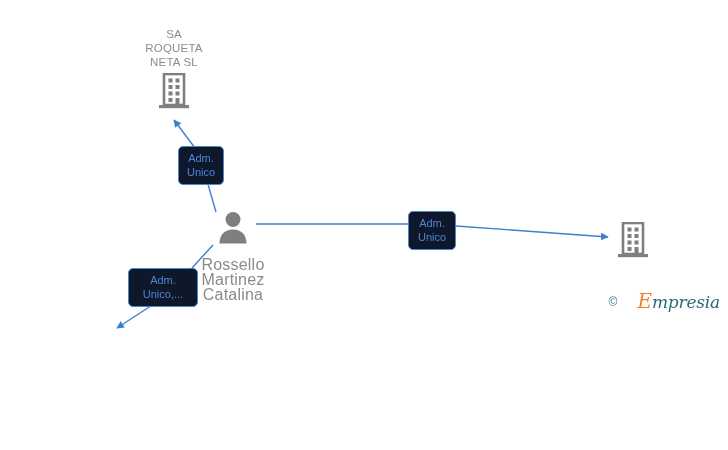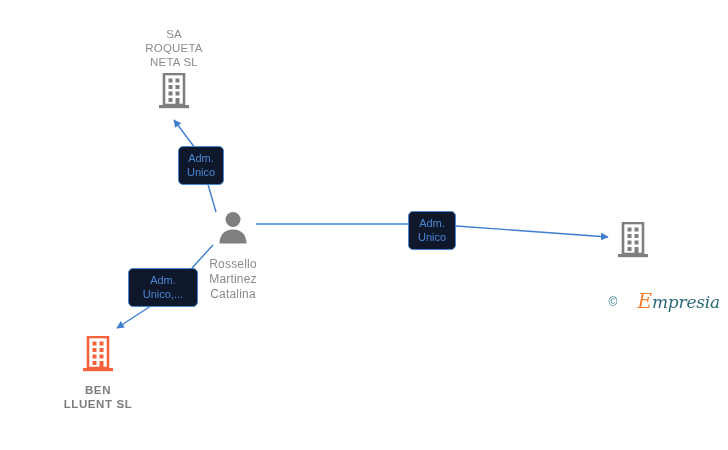--- a/index.html
+++ b/index.html
@@ -51,21 +51,21 @@
     line-height: 14px;
     color: #8b8b8b;
     letter-spacing: 0.2px;
     white-space: pre-line;
   }
   .node-label.company {
     color: #8c8c8c;
   }
   .node-label.person {
     color: #8b8b8b;
-    font-size: 12px;
+    font-size: 16px;
     line-height: 15px;
   }
   .node-label.focal {
     color: #7d7d7d;
     font-weight: bold;
     letter-spacing: 0.6px;
   }
   .node.label-above .icon-wrap {
     order: 2;
   }
@@ -195,38 +195,20 @@
         <rect x="16.5" y="12" width="4" height="4" fill="#7f7f7f"></rect>
         <rect x="9.5" y="18.5" width="4" height="4" fill="#7f7f7f"></rect>
         <rect x="16.5" y="18.5" width="4" height="4" fill="#7f7f7f"></rect>
         <rect x="16.5" y="25" width="4" height="7" fill="#7f7f7f"></rect>
         <rect x="9.5" y="25" width="4" height="4" fill="#7f7f7f"></rect>
         <rect x="0" y="32" width="30" height="3.2" fill="#7f7f7f"></rect>
       </svg>
     </span>
   </div>
 
-  <div class="node" style="left:98px; top:336px;">
-    <span class="icon-wrap">
-      <svg width="30" height="38" viewBox="0 0 30 38" aria-hidden="true">
-        <rect x="5" y="1" width="20" height="31" fill="none" stroke="#f4633a" stroke-width="2.6"></rect>
-        <rect x="9.5" y="5.5" width="4" height="4" fill="#f4633a"></rect>
-        <rect x="16.5" y="5.5" width="4" height="4" fill="#f4633a"></rect>
-        <rect x="9.5" y="12" width="4" height="4" fill="#f4633a"></rect>
-        <rect x="16.5" y="12" width="4" height="4" fill="#f4633a"></rect>
-        <rect x="9.5" y="18.5" width="4" height="4" fill="#f4633a"></rect>
-        <rect x="16.5" y="18.5" width="4" height="4" fill="#f4633a"></rect>
-        <rect x="16.5" y="25" width="4" height="7" fill="#f4633a"></rect>
-        <rect x="9.5" y="25" width="4" height="4" fill="#f4633a"></rect>
-        <rect x="0" y="32" width="30" height="3.2" fill="#f4633a"></rect>
-      </svg>
-    </span>
-    <span class="node-label focal">BEN
-LLUENT  SL</span>
-  </div>
 
   <div class="edge-label" style="left:178px; top:146px; width:46px;">Adm.
 Unico</div>
 
   <div class="edge-label" style="left:408px; top:211px; width:48px;">Adm.
 Unico</div>
 
   <div class="edge-label" style="left:128px; top:268px; width:70px;">Adm.
 Unico,...</div>
 

